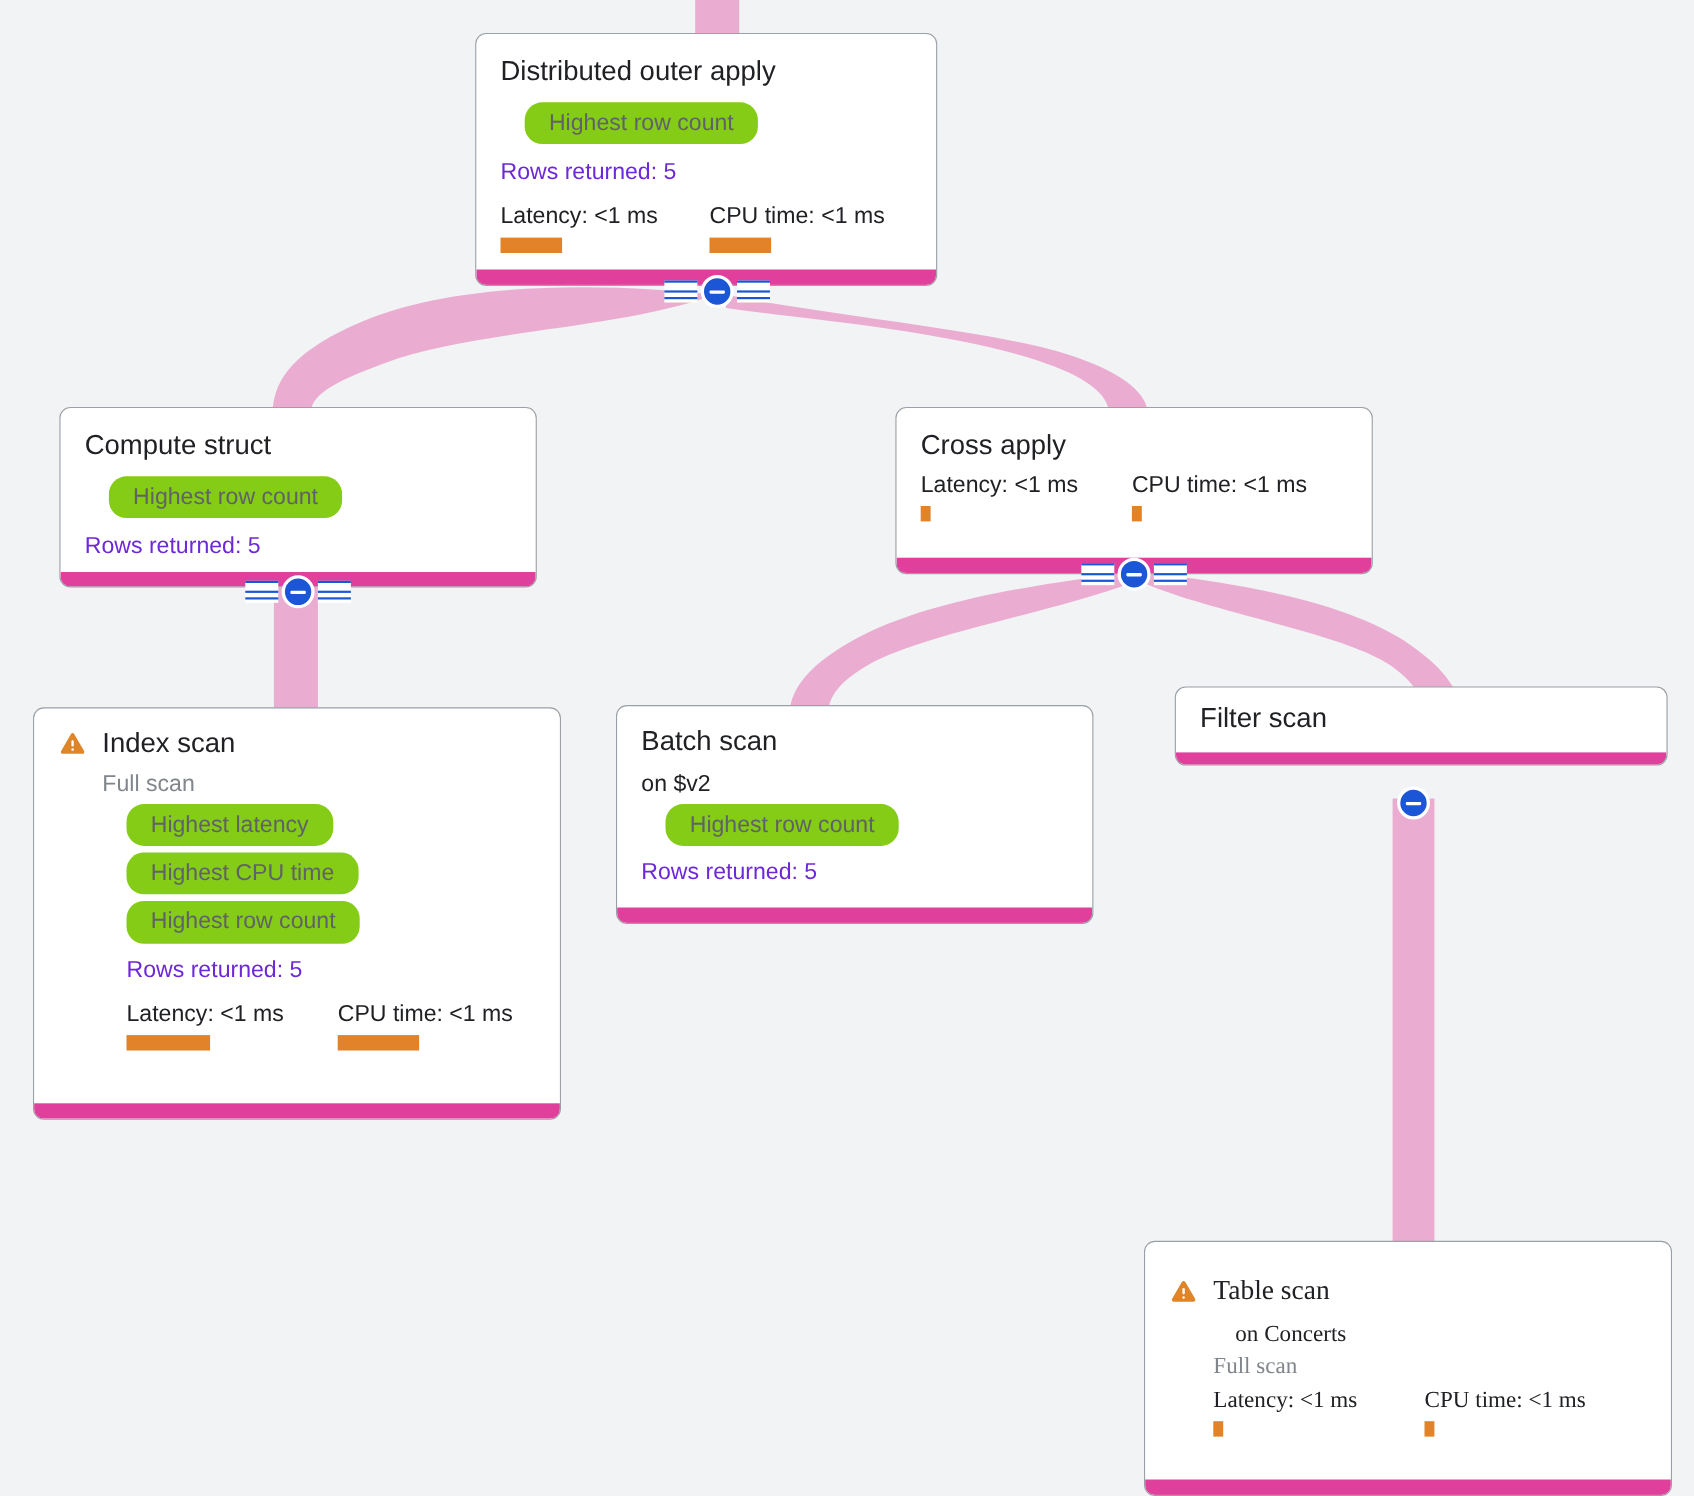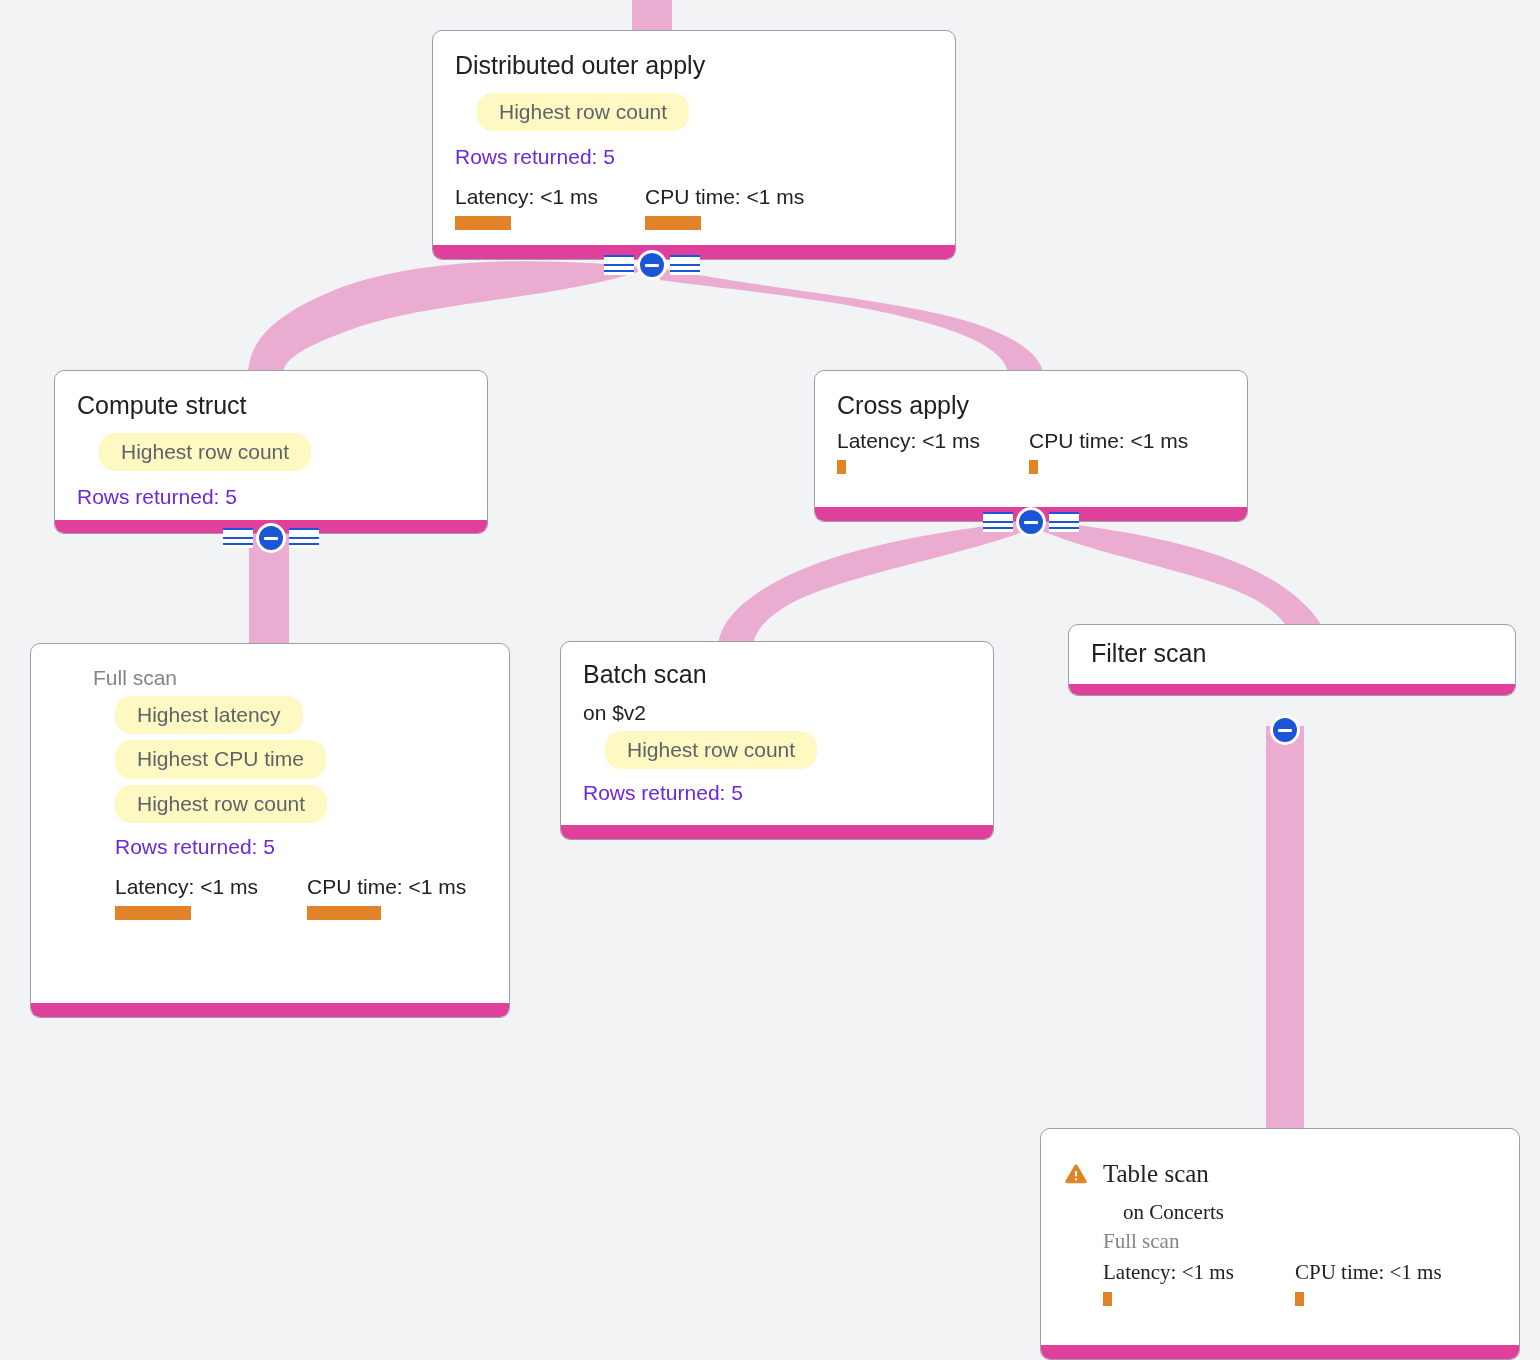--- a/index.html
+++ b/index.html
@@ -71,21 +71,21 @@
   }
   .muted {
     font-size: 21px;
     color: #80868b;
     margin: 2px 0 0 0;
     line-height: 1.3;
   }
   .badge {
     display: inline-block;
     align-self: flex-start;
-    background: #fef9c3;
+    background: #84cc16;
     color: #5f6368;
     border-radius: 16px;
     padding: 6px 22px 7px 22px;
     font-size: 21px;
     line-height: 1.2;
     margin: 7px 0 3px 22px;
     white-space: nowrap;
   }
   .badge.tight { margin-top: 5px; margin-bottom: 1px; }
   .rows {
@@ -202,21 +202,21 @@
     <path d="M1040,530
              C1100,556 1210,574 1256,600
              C1284,616 1292,632 1293,646
              L1328,646
              C1326,626 1312,606 1276,582
              C1208,540 1100,528 1040,520 Z" fill="#eaacd0"></path>
 
     <path d="M1266,726 L1304,726 L1304,1136 L1266,1136 Z" fill="#eaacd0"></path>
   </svg>
 
-  <div class="node" style="left:432px; top:30px; width:524px; height:230px;">
+  <div class="node" style="left:432px; top:30px; width:420px; height:230px;">
     <div class="node-body">
       <div class="title-row">
         <span class="node-title">Distributed outer apply</span>
       </div>
       <span class="badge">Highest row count</span>
       <div class="rows">Rows returned: 5</div>
       <div class="metrics">
         <div class="metric" style="width:190px;">
           <span class="metric-label">Latency: &lt;1 ms</span>
           <span class="metric-bar" style="width:56px;"></span>
@@ -306,20 +306,28 @@
     <span class="btn-lines right">
       <span class="bg"></span>
         <i></i>
         <i></i>
         <i></i>
     </span>
   </div>
 
   <div class="node" style="left:30px; top:643px; width:480px; height:375px;">
     <div class="node-body" style="padding-top:18px;">
+      <div class="title-row">
+        <svg class="warn-icon" viewBox="0 0 24 24">
+          <path d="M12 3.2c.55 0 1.06.29 1.34.77l8.3 14.3c.29.5.29 1.1 0 1.58-.28.48-.79.77-1.34.77H3.7c-.55 0-1.06-.29-1.34-.77a1.58 1.58 0 0 1 0-1.58l8.3-14.3c.28-.48.79-.77 1.34-.77z" fill="#df8528"></path>
+          <rect x="11" y="9.2" width="2" height="5.2" rx="1" fill="#ffffff"></rect>
+          <rect x="11" y="16" width="2" height="2.1" rx="1" fill="#ffffff"></rect>
+        </svg>
+        <span class="node-title">Index scan</span>
+      </div>
       <div class="muted" style="margin-left:40px;">Full scan</div>
       <span class="badge tight" style="margin-left:62px;">Highest latency</span>
       <span class="badge tight" style="margin-left:62px;">Highest CPU time</span>
       <span class="badge tight" style="margin-left:62px;">Highest row count</span>
       <div class="rows" style="margin-left:62px;">Rows returned: 5</div>
       <div class="metrics" style="margin-left:62px;">
         <div class="metric" style="width:192px;">
           <span class="metric-label">Latency: &lt;1 ms</span>
           <span class="metric-bar" style="width:76px;"></span>
         </div>

